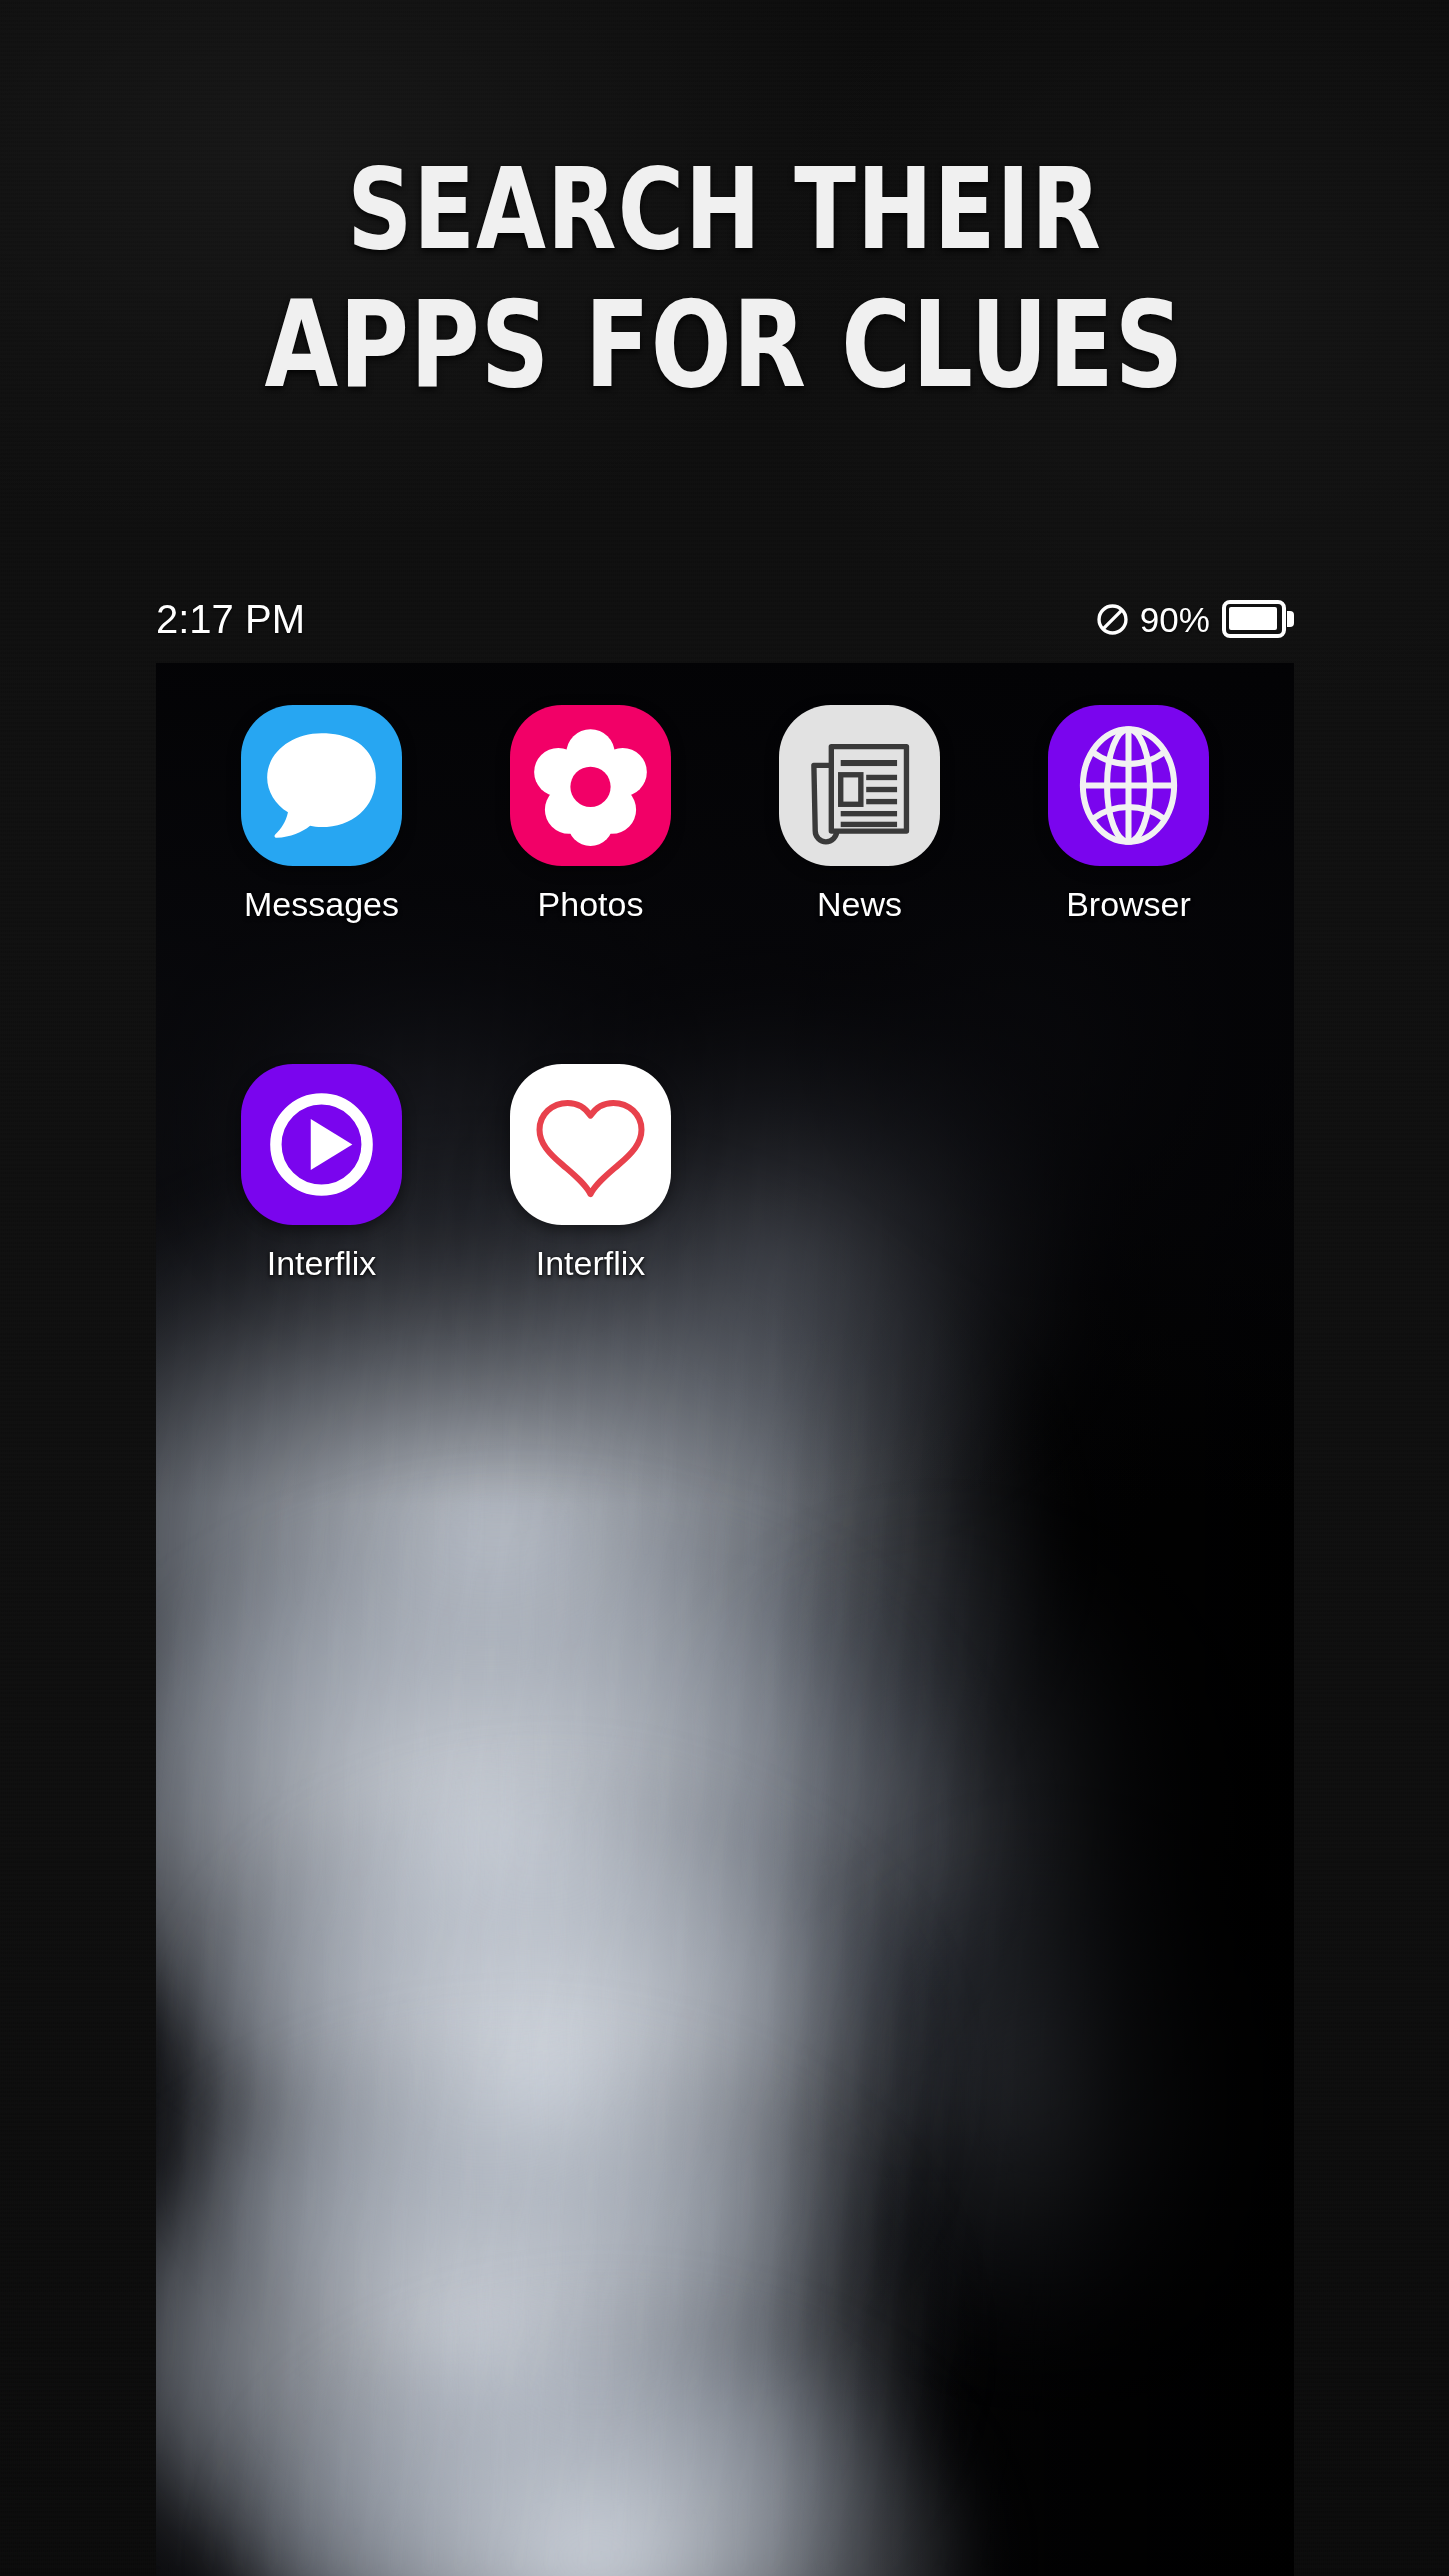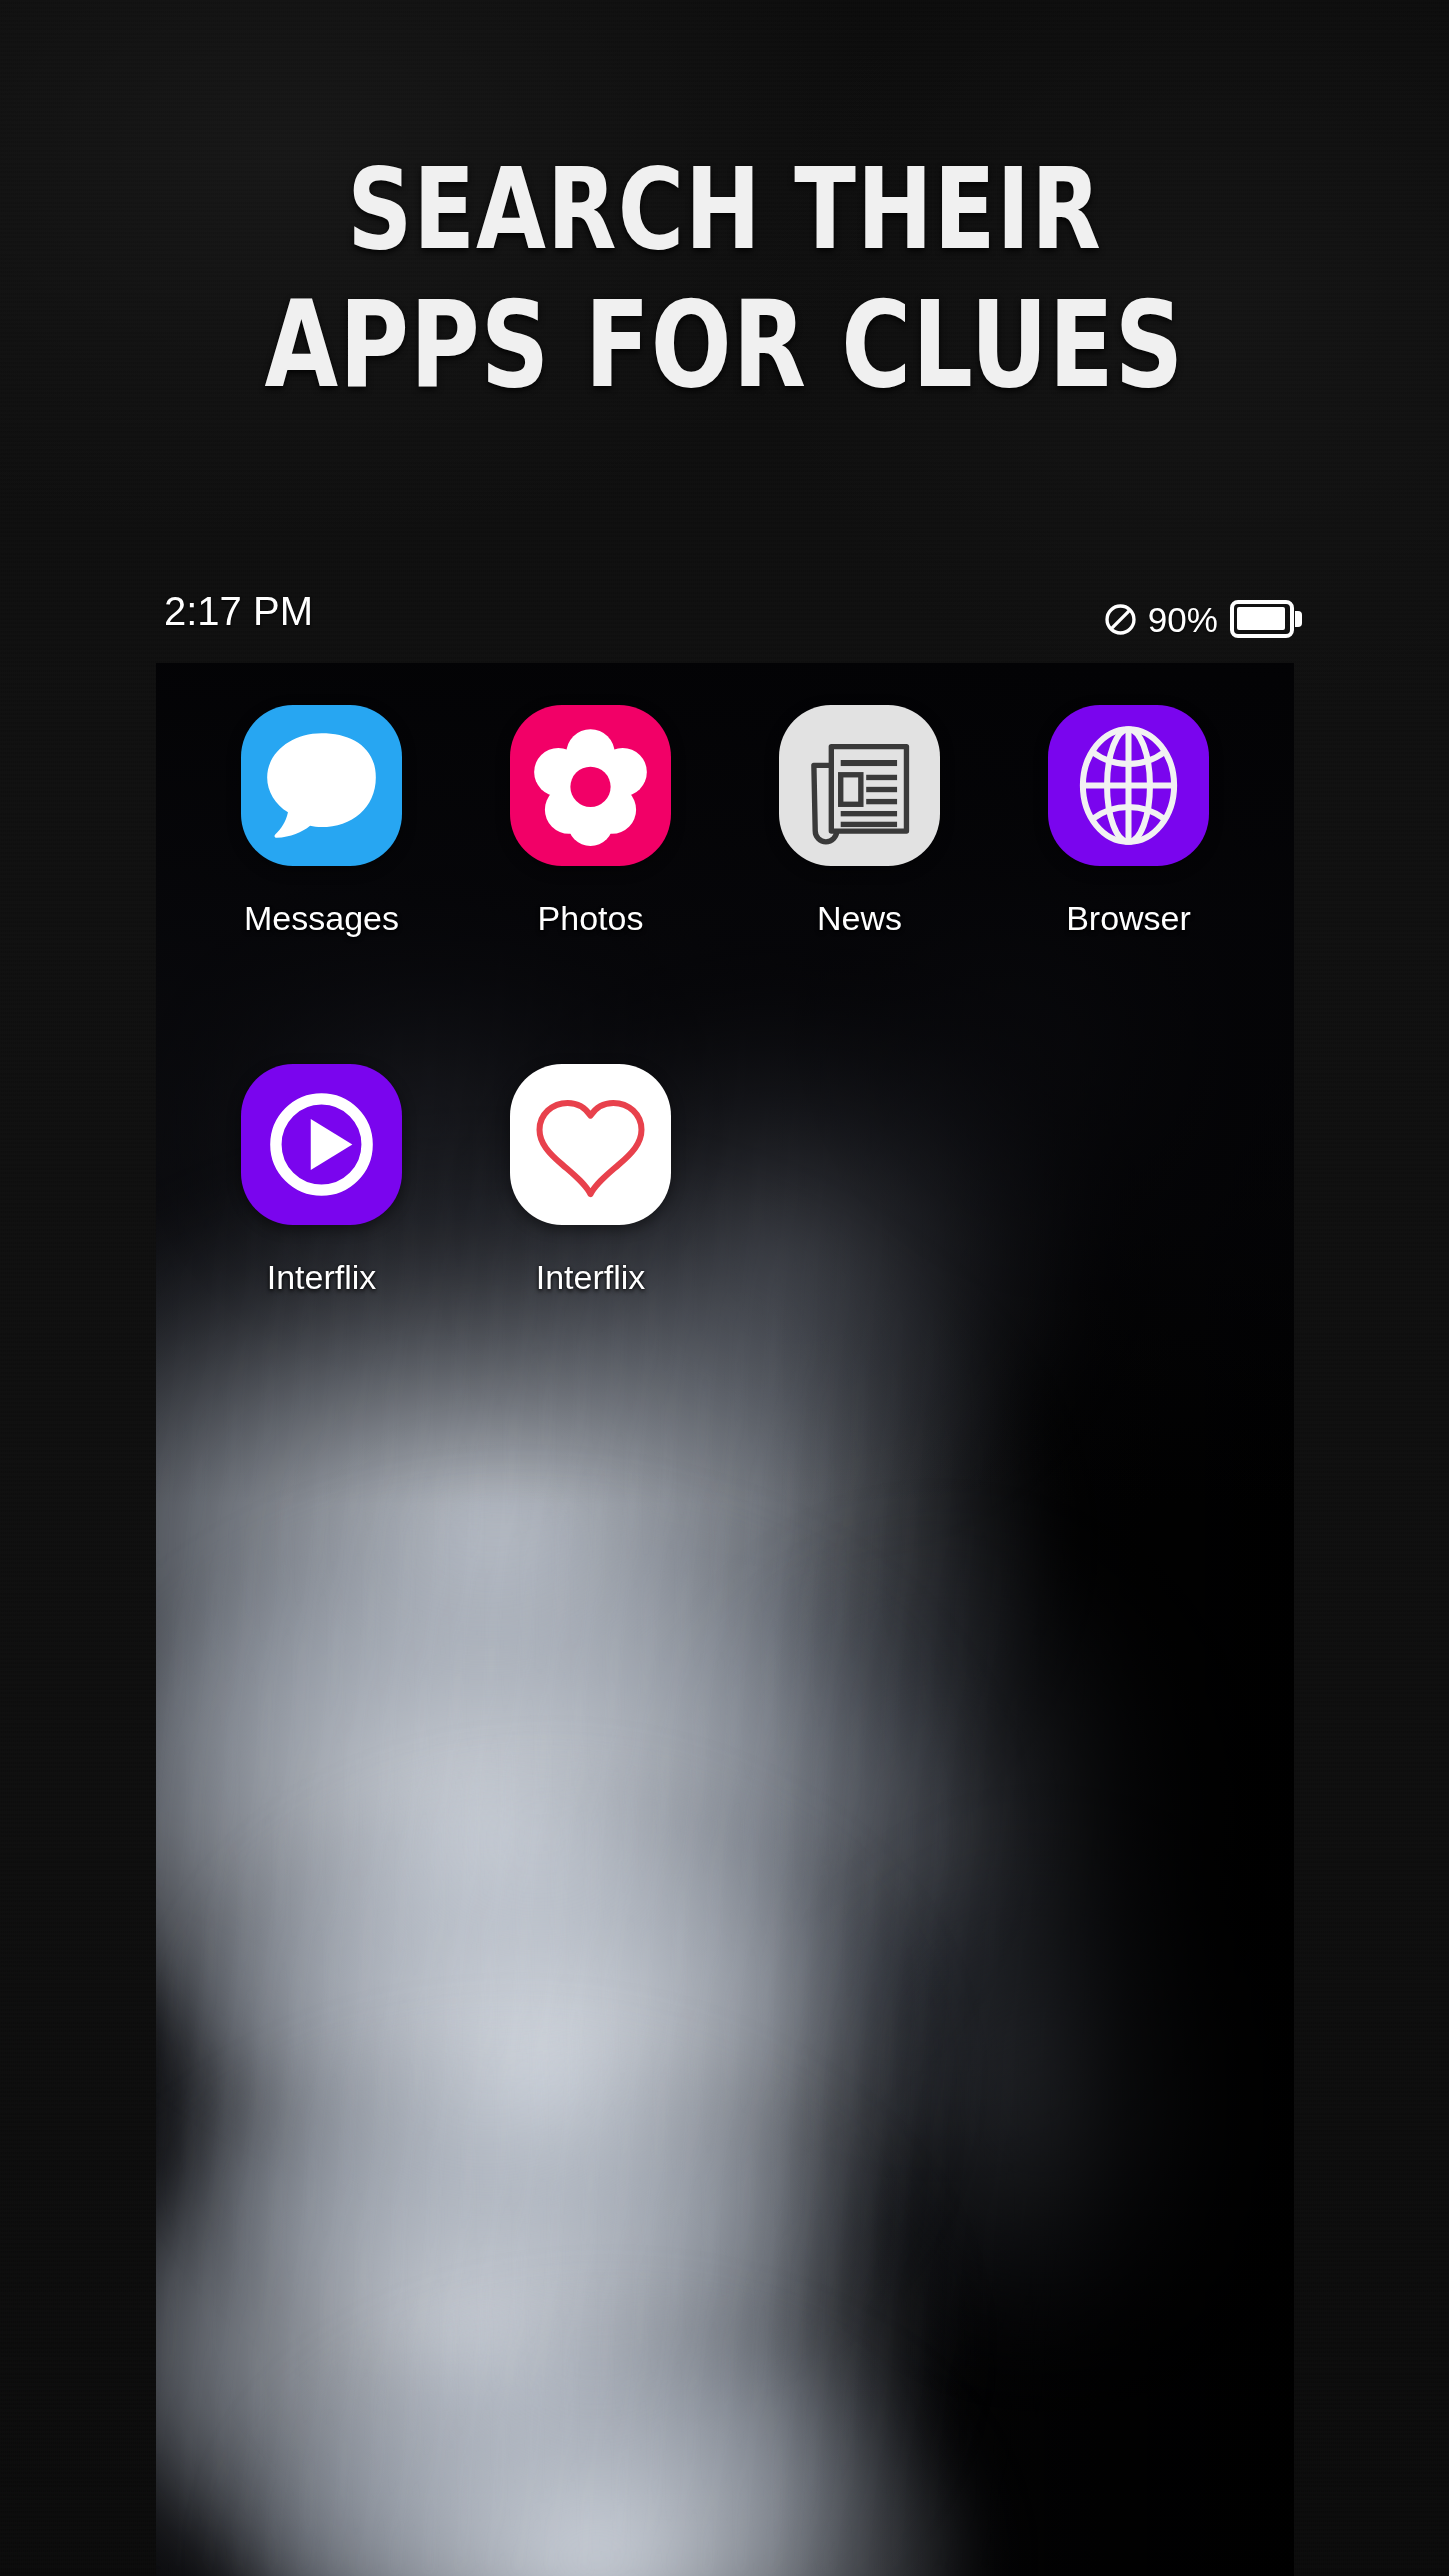--- a/index.html
+++ b/index.html
@@ -49,23 +49,22 @@
     text-shadow:0 2.7px 6.7px rgba(0,0,0,.85), 0 0 1.3px rgba(0,0,0,.6);
     white-space:nowrap;
   }
   .hl-line.l2{font-size:119px;line-height:138px;}
 
   
   .statusbar{
     position:absolute;
     left:156px;width:1138px;
     top:590px;height:58px;
-    display:flex;justify-content:space-between;
+    display:flex;align-items:center;justify-content:space-between;
     color:#ffffff;
-    margin-left:8px;
   }
   .sb-time{
     font-family:"Liberation Sans",sans-serif;
     font-size:40px;font-weight:400;letter-spacing:0px;
     line-height:43px;
     text-shadow:0 1.3px 2.7px rgba(0,0,0,.8);
   }
   .sb-right{display:flex;align-items:center;gap:9.4px;}
   .dnd-icon{width:35px;height:35px;display:block;}
   .sb-battery-pct{
@@ -158,21 +157,21 @@
   
   .app-grid{position:absolute;left:0;top:0;width:100%;}
   .app-row{
     display:flex;position:absolute;left:0;width:100%;
     padding:0 31px;box-sizing:border-box;
   }
   .app-row.r1{top:42px;}
   .app-row.r2{top:401px;}
   .app-cell{
     flex:0 0 25%;
-    display:flex;flex-direction:column;align-items:center;gap:14px;
+    display:flex;flex-direction:column;align-items:center;
   }
   .app-icon{
     width:161px;height:161px;
     border-radius:52px;
     display:flex;align-items:center;justify-content:center;
     box-shadow:0 4px 13.4px rgba(0,0,0,.45);
     overflow:hidden;
   }
   .app-label{
     margin-top:19px;

